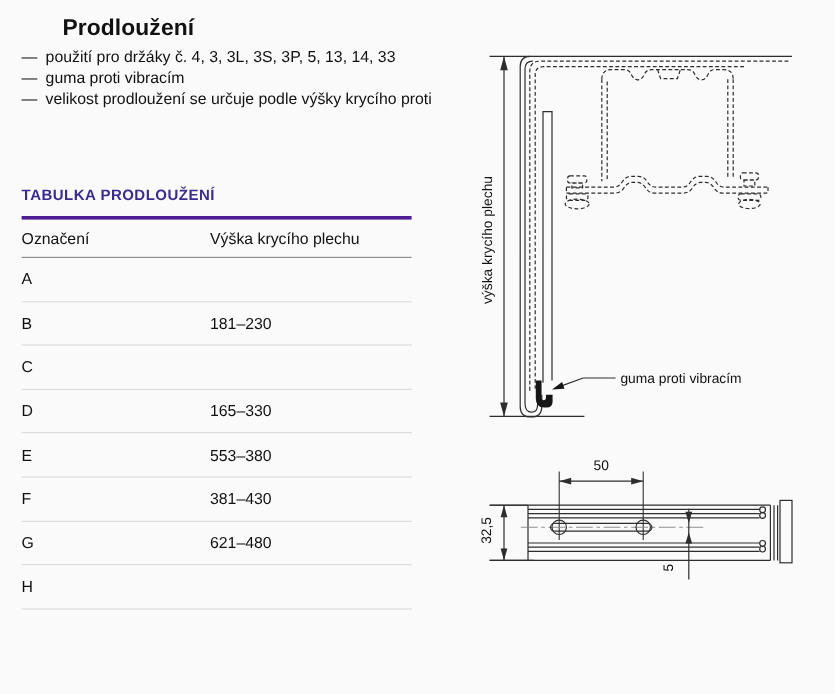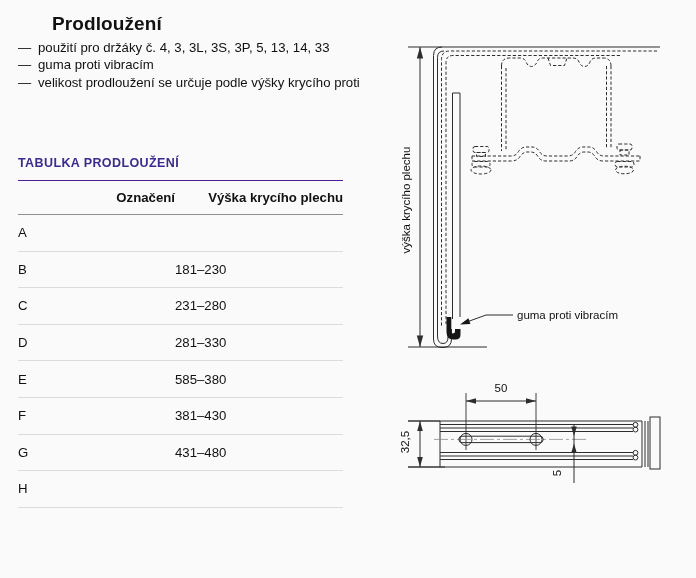--- a/index.html
+++ b/index.html
@@ -19,22 +19,22 @@
     font-size:13.2px;line-height:17.3px;
   }
   .bullet .dash{color:#111;}
   .ext-table{position:absolute;left:18px;top:156px;width:325px;}
   .table-title{
     height:24px;font-size:12.5px;font-weight:700;letter-spacing:.4px;
     color:#3a2b8c;
   }
   .thead{
     display:flex;align-items:center;height:35px;box-sizing:border-box;
-    border-top:1px solid #4c1d95;border-bottom:1px solid #8f8f8f;
-    font-size:13.2px;font-weight:700;text-align:right;
+    border-top:3px solid #4c1d95;border-bottom:1px solid #8f8f8f;
+    font-size:13.2px;font-weight:400;
   }
   .trow{
     display:flex;align-items:center;height:36.6px;box-sizing:border-box;
     border-bottom:1px solid #dcdcdc;font-size:13.2px;
   }
   .col-code{width:157px;flex:0 0 157px;}
   .col-range{flex:1;}
   .drawing{position:absolute;}
   .drawing svg text{
     font-family:"Liberation Sans",sans-serif;
@@ -69,37 +69,36 @@
   </div>
   <div class="trow">
     <div class="col-code">A</div>
   </div>
   <div class="trow">
     <div class="col-code">B</div>
     <div class="col-range">181–230</div>
   </div>
   <div class="trow">
     <div class="col-code">C</div>
-    <div class="col-range">231–280</div>
   </div>
   <div class="trow">
     <div class="col-code">D</div>
-    <div class="col-range">281–330</div>
+    <div class="col-range">165–330</div>
   </div>
   <div class="trow">
     <div class="col-code">E</div>
-    <div class="col-range">585–380</div>
+    <div class="col-range">553–380</div>
   </div>
   <div class="trow">
     <div class="col-code">F</div>
     <div class="col-range">381–430</div>
   </div>
   <div class="trow">
     <div class="col-code">G</div>
-    <div class="col-range">431–480</div>
+    <div class="col-range">621–480</div>
   </div>
   <div class="trow">
     <div class="col-code">H</div>
   </div>
 </div>
 
 <div class="drawing" style="left:380px;top:20px;width:316px;height:350px;">
   <svg width="316" height="350" viewBox="0 0 316 350" fill="none" stroke="#2d2d2d" stroke-width="1">
 
     <line x1="28" y1="27" x2="280" y2="27"></line>

